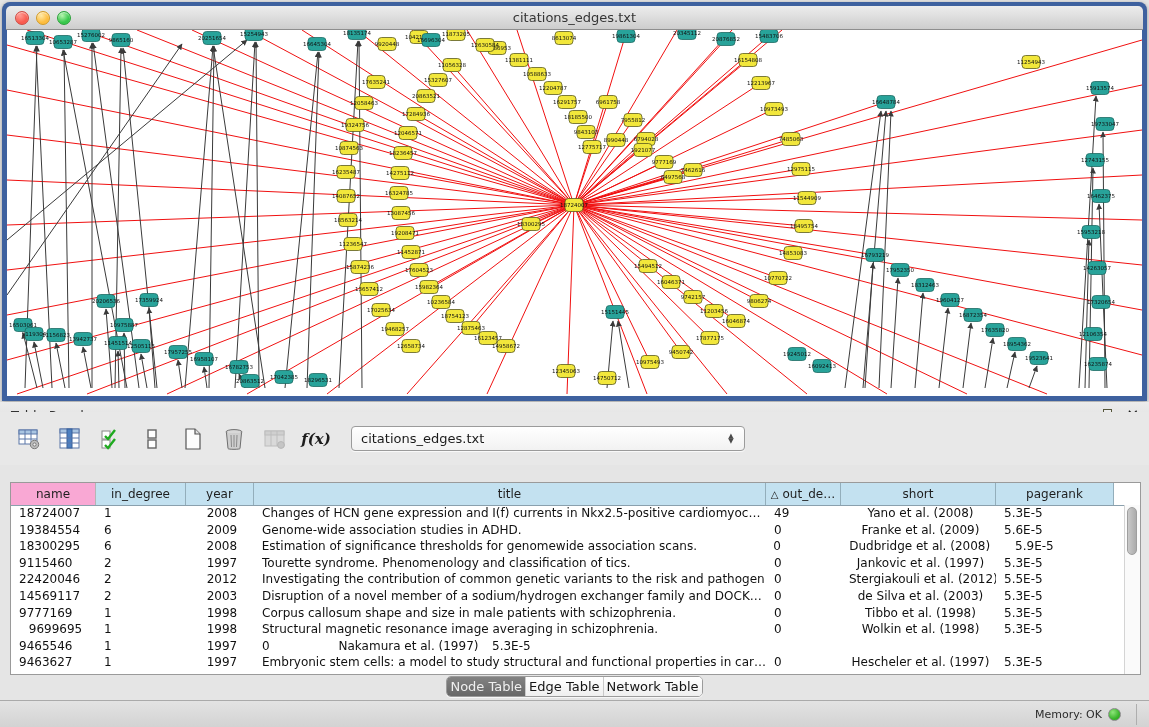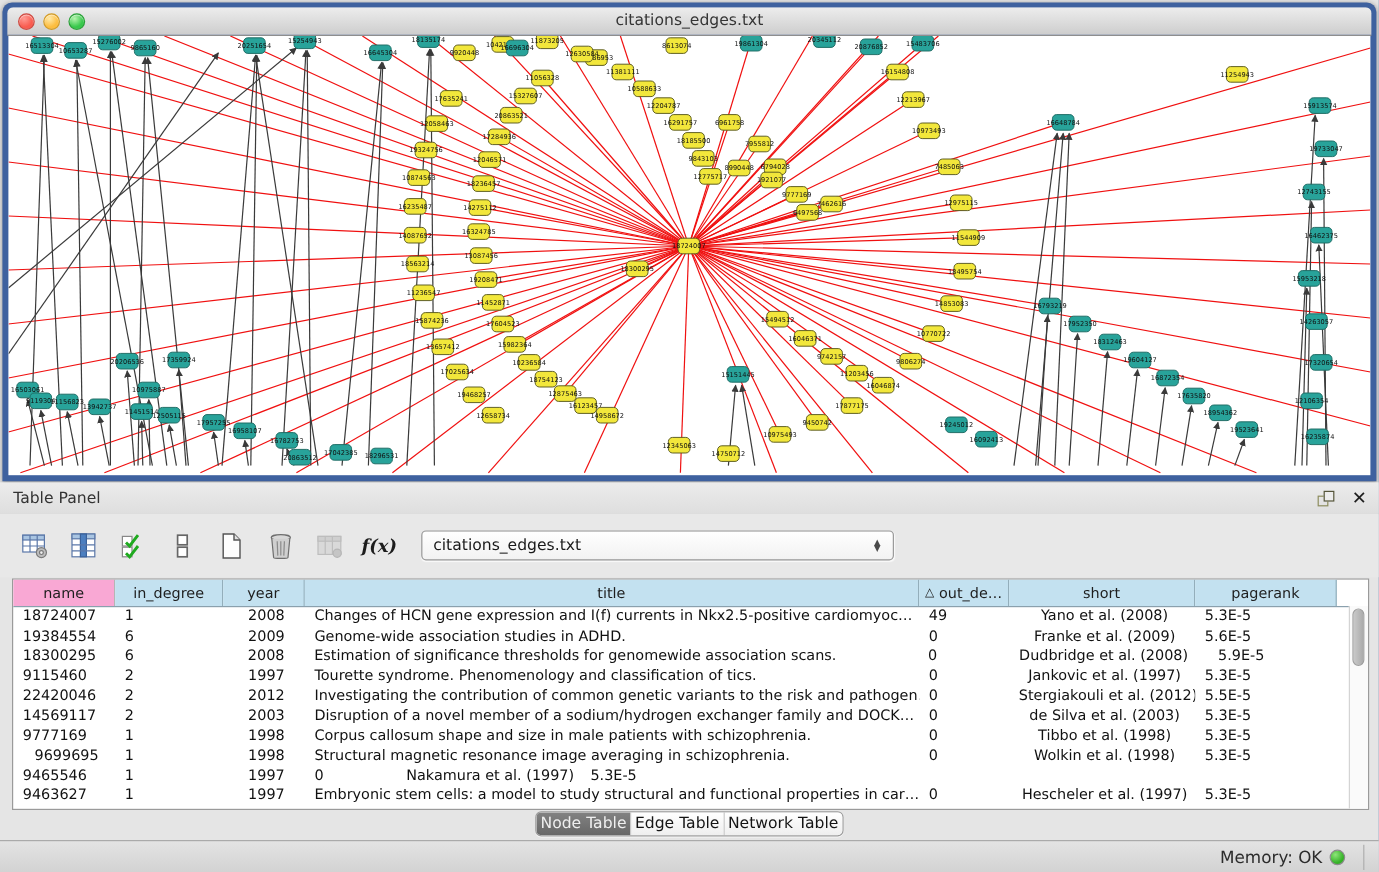--- a/index.html
+++ b/index.html
@@ -46,21 +46,21 @@
     border-bottom:1px solid #c2c2c2;display:flex;align-items:center;
   }
   .panel-title{font-size:13px;color:#333;margin-left:11px;}
   .panel-bar-right{position:absolute;right:10px;top:0;height:26px;display:flex;align-items:center;gap:14px;}
   .float-ic{position:relative;width:14px;height:13px;cursor:default;}
   .float-ic .sq1{position:absolute;left:0;top:4px;width:7px;height:7px;border:1.4px solid #8d8d5e;background:transparent;}
   .float-ic .sq2{position:absolute;left:5px;top:0;width:7px;height:7px;border:1.4px solid #55553a;background:#ececec;}
   .close-x{font-size:15px;font-weight:bold;color:#1e1e1e;line-height:14px;cursor:default;}
   
   .toolbar{
-    position:absolute;left:0;top:428px;width:1149px;height:53px;
+    position:absolute;left:0;top:412px;width:1149px;height:53px;
     background:#e8e8e8;display:flex;align-items:center;
   }
   .tb-icons{display:flex;align-items:center;gap:15px;margin-left:16px;}
   .tbi{width:26px;height:26px;display:flex;align-items:center;justify-content:center;}
   .fx{font-family:"DejaVu Serif","Liberation Serif",serif;font-style:italic;font-weight:bold;font-size:15px;color:#1c1c1c;}
   .dropdown{
     margin-left:22px;width:392px;height:23px;background:linear-gradient(#ffffff,#f2f2f2);
     border:1px solid #9b9b9b;border-radius:4px;display:flex;align-items:center;
     box-shadow:0 1px 1px rgba(255,255,255,.8);
   }
@@ -107,21 +107,21 @@
   .seg .tab.active{
     background:linear-gradient(#828282,#676767);color:#efefef;border-left:none;
   }
   
   .statusbar{
     position:absolute;left:0;top:700px;width:1149px;height:27px;
     background:linear-gradient(#e3e3e3,#d2d2d2);border-top:1px solid #aaaaaa;
   }
   .mem{
     position:absolute;right:28px;top:0;height:100%;display:flex;align-items:center;gap:6px;
-    font-size:14px;color:#2c2c2c;
+    font-size:11px;color:#2c2c2c;
   }
   .memdot{
     width:13px;height:13px;border-radius:50%;
     background:radial-gradient(circle at 35% 30%,#8ee57a,#35b227 65%);
     border:1px solid #8a8a8a;box-sizing:border-box;
   }
   .status-sep{position:absolute;right:12px;top:3px;bottom:3px;width:1px;background:#aeaeae;}
   
   .icon-svg{display:block;}
 </style>

